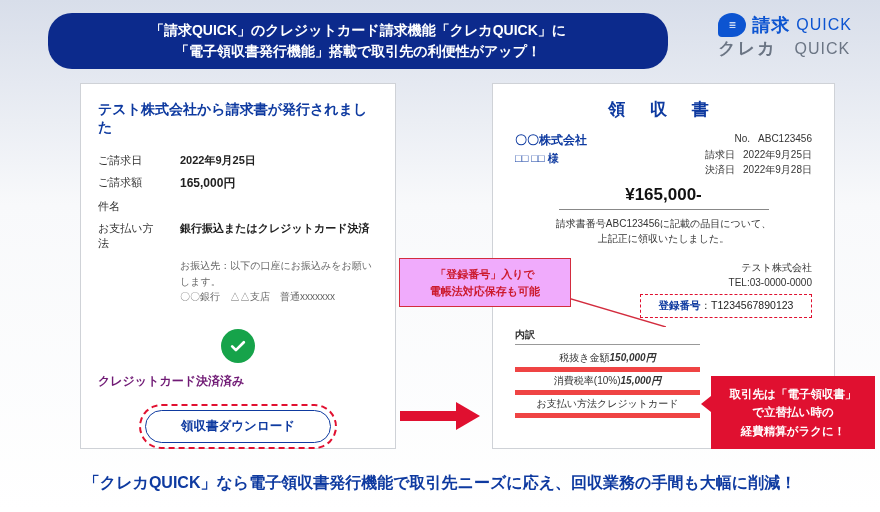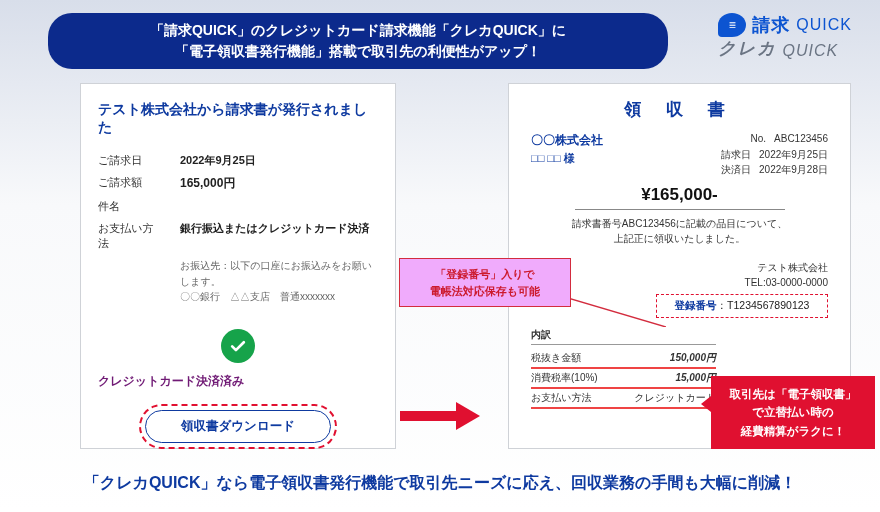--- a/index.html
+++ b/index.html
@@ -36,30 +36,30 @@
     border-radius: 50% 50% 50% 4px;
     position: relative;
     display: flex; align-items: center; justify-content: center;
   }
   .logo-bubble::before {
     content: "≡";
     color: #fff; font-size: 12px; font-weight: bold;
   }
   .logo-seikyu { color: #0c54d1; font-size: 18px; font-weight: 700; letter-spacing: 1px; }
   .logo-quick { color: #0c54d1; font-size: 16px; font-weight: 300; letter-spacing: 1px; }
-  .logo-kureka-row { color: #6b7584; font-size: 17px; font-weight: 600; letter-spacing: 2px; display:flex; align-items:flex-end; gap:6px;font-style:italic;}
+  .logo-kureka-row { color: #6b7584; font-size: 17px; font-weight: 600; letter-spacing: 2px; display:flex; align-items:center; gap:18px;}
   .logo-kureka-q { color: #6b7584; font-size: 16px; font-weight: 300; letter-spacing: 1px; }
 
   .panel {
     position: absolute;
     background: #fff;
     border: 1.5px solid #cfd2d7;
   }
   .panel-left { left: 80px; top: 83px; width: 316px; height: 366px; padding: 17px 17px; }
-  .panel-right { left: 508px; top: 83px; width: 343px; height: 366px; padding: 14px 22px 14px 22px; }
+  .panel-right { left: 492px; top: 83px; width: 343px; height: 366px; padding: 14px 22px 14px 22px; }
 
   .left-title { color: #0e3aa0; font-size: 14px; font-weight: 700; margin-bottom: 16px; }
   .kv-row { display: flex; gap: 18px; font-size: 11px; margin-bottom: 7px; }
   .kv-label { width: 64px; color: #333; }
   .kv-value { color: #222; font-weight: 600; }
   .kv-value.amount { font-weight: 700; font-size: 12px; }
   .kv-note { font-size: 10px; color: #666; line-height: 1.55; margin-left: 82px; }
   .kv-plain { font-size: 11px; color: #333; margin-bottom: 7px; }
 
   .check-circle {
@@ -137,21 +137,21 @@
     text-align: center;
     width: 172px;
     margin-left: auto;
     position:relative;
     z-index:3;
     background:#fff;
   }
   .reg-box .lbl { color: #0e3aa0; font-weight: 700; }
   .breakdown { margin-top: 10px; font-size: 10px; color: #333; width: 185px; }
   .bd-head { font-weight: 600; border-bottom: 1px solid #999; padding-bottom: 2px; margin-bottom: 4px; }
-  .bd-row { display: flex; justify-content: space-between; padding: 2px 0; border-bottom: 2px solid #ef4444; }
+  .bd-row { display: flex; justify-content: center; padding: 2px 0; border-bottom: 5px solid #ef4444; }
   .bd-row .v { font-weight: 700; font-style: italic; }
 
   .callout-red-solid {
     position: absolute;
     right: 5px; top: 376px;
     width: 164px;
     background: #e01030;
     color: #fff;
     font-size: 11.5px;
     font-weight: 700;

